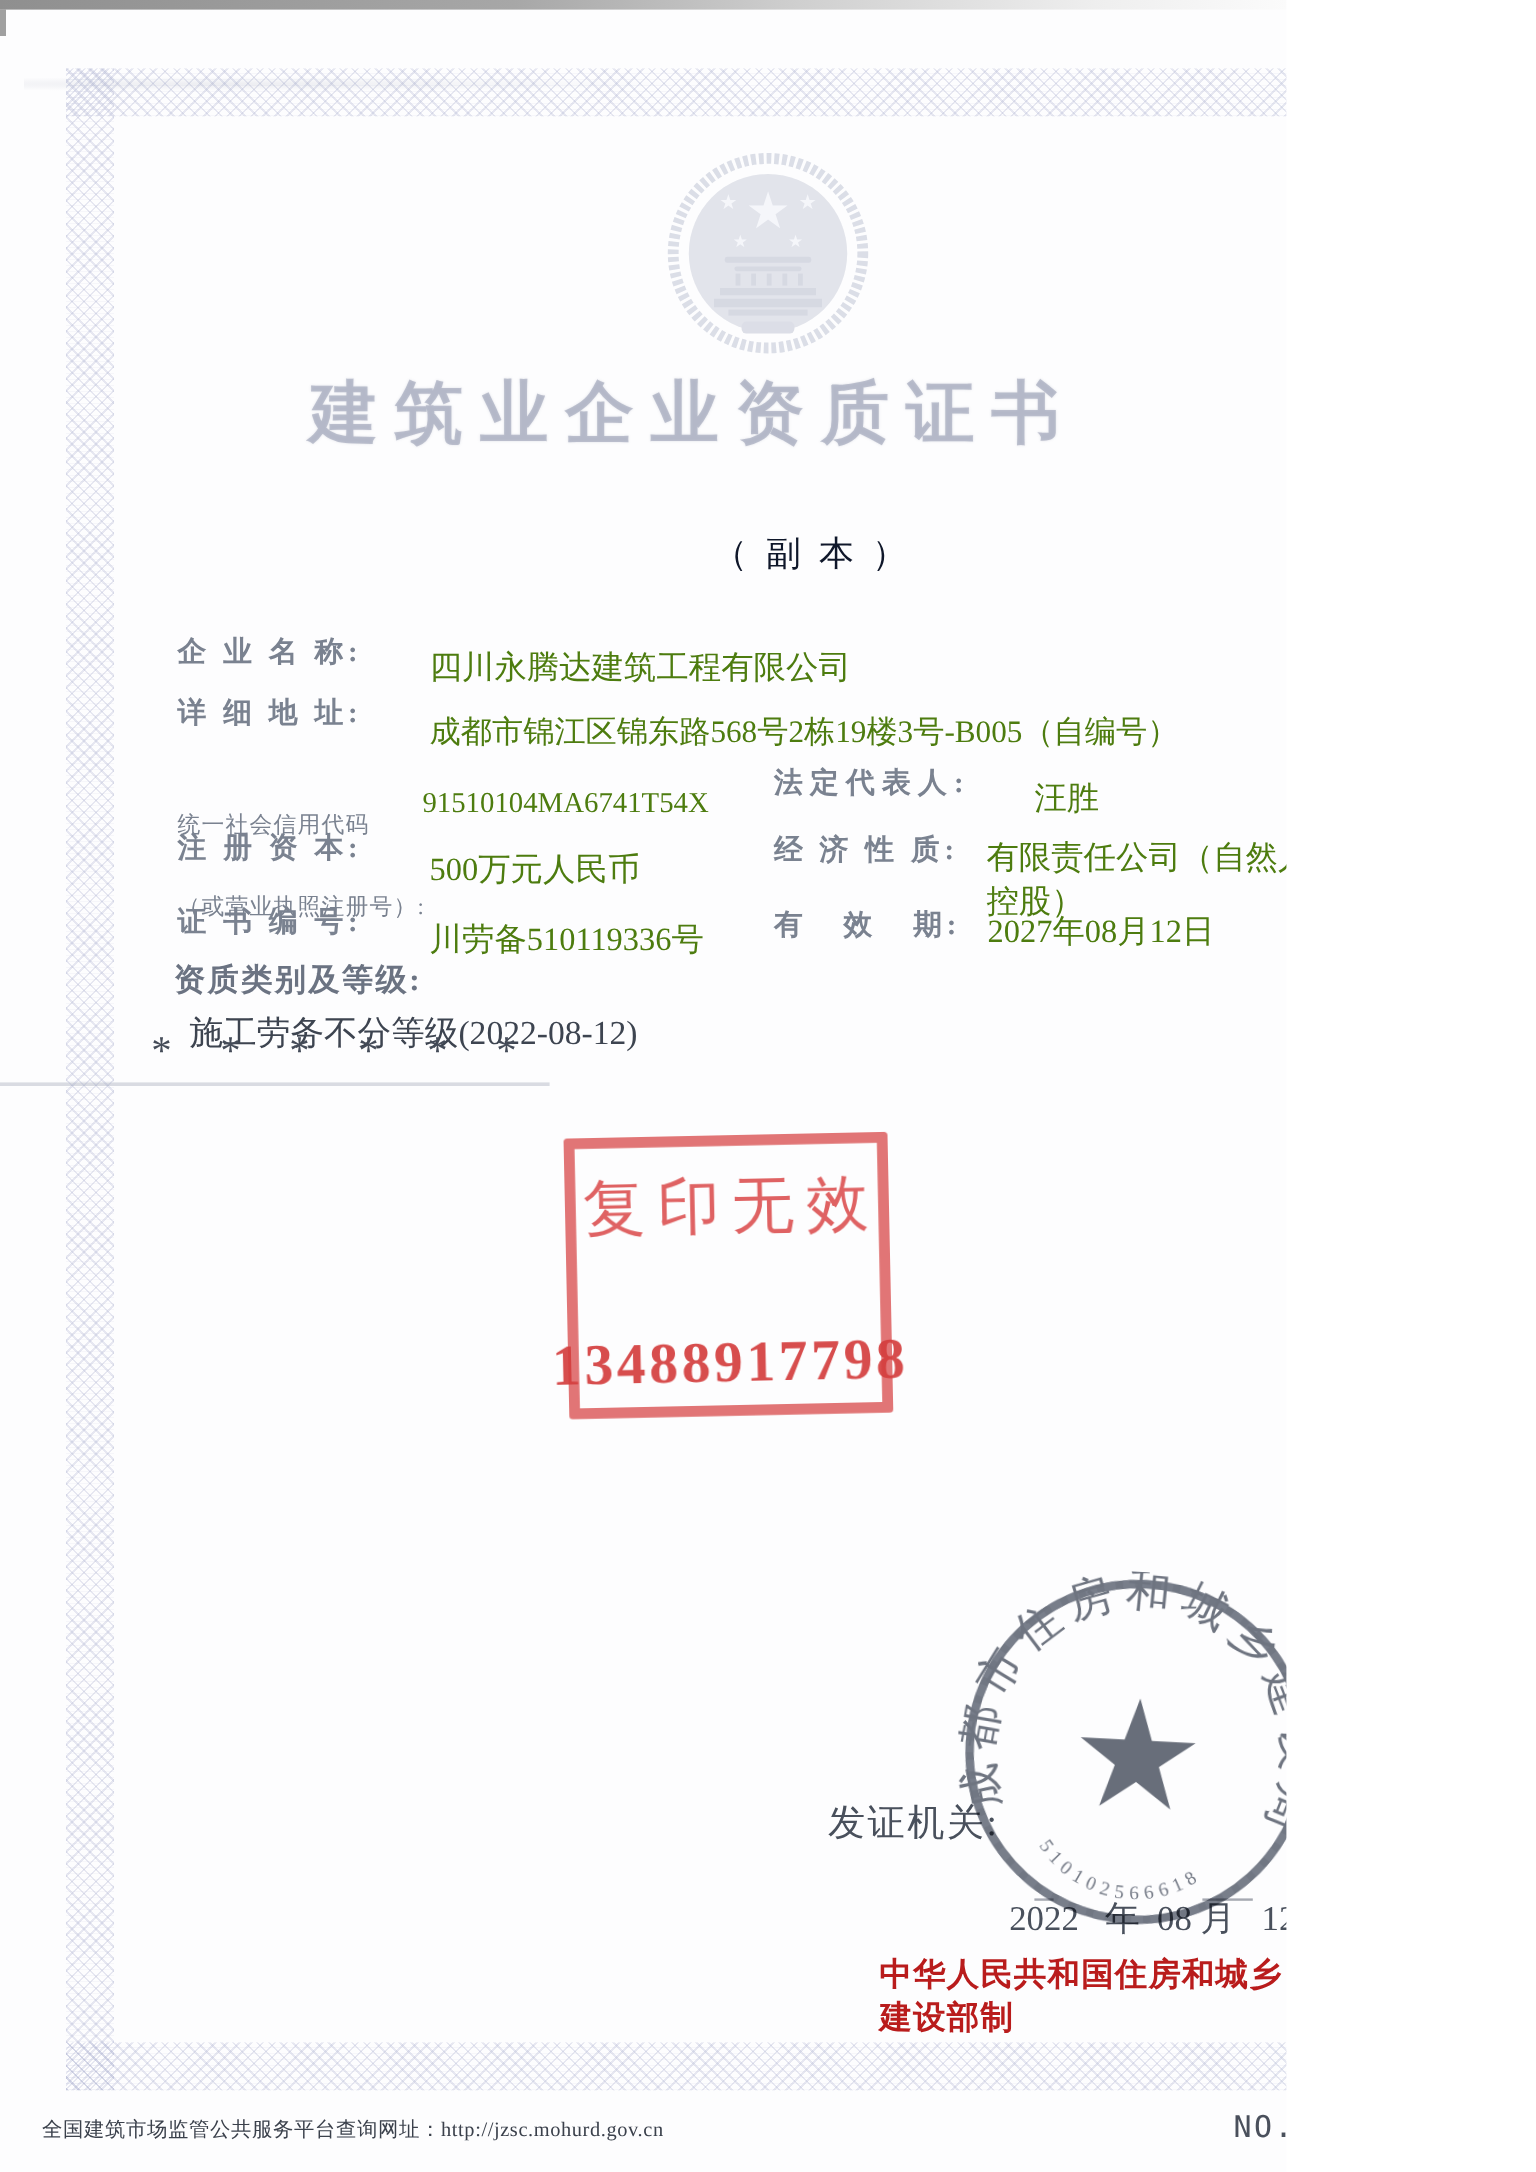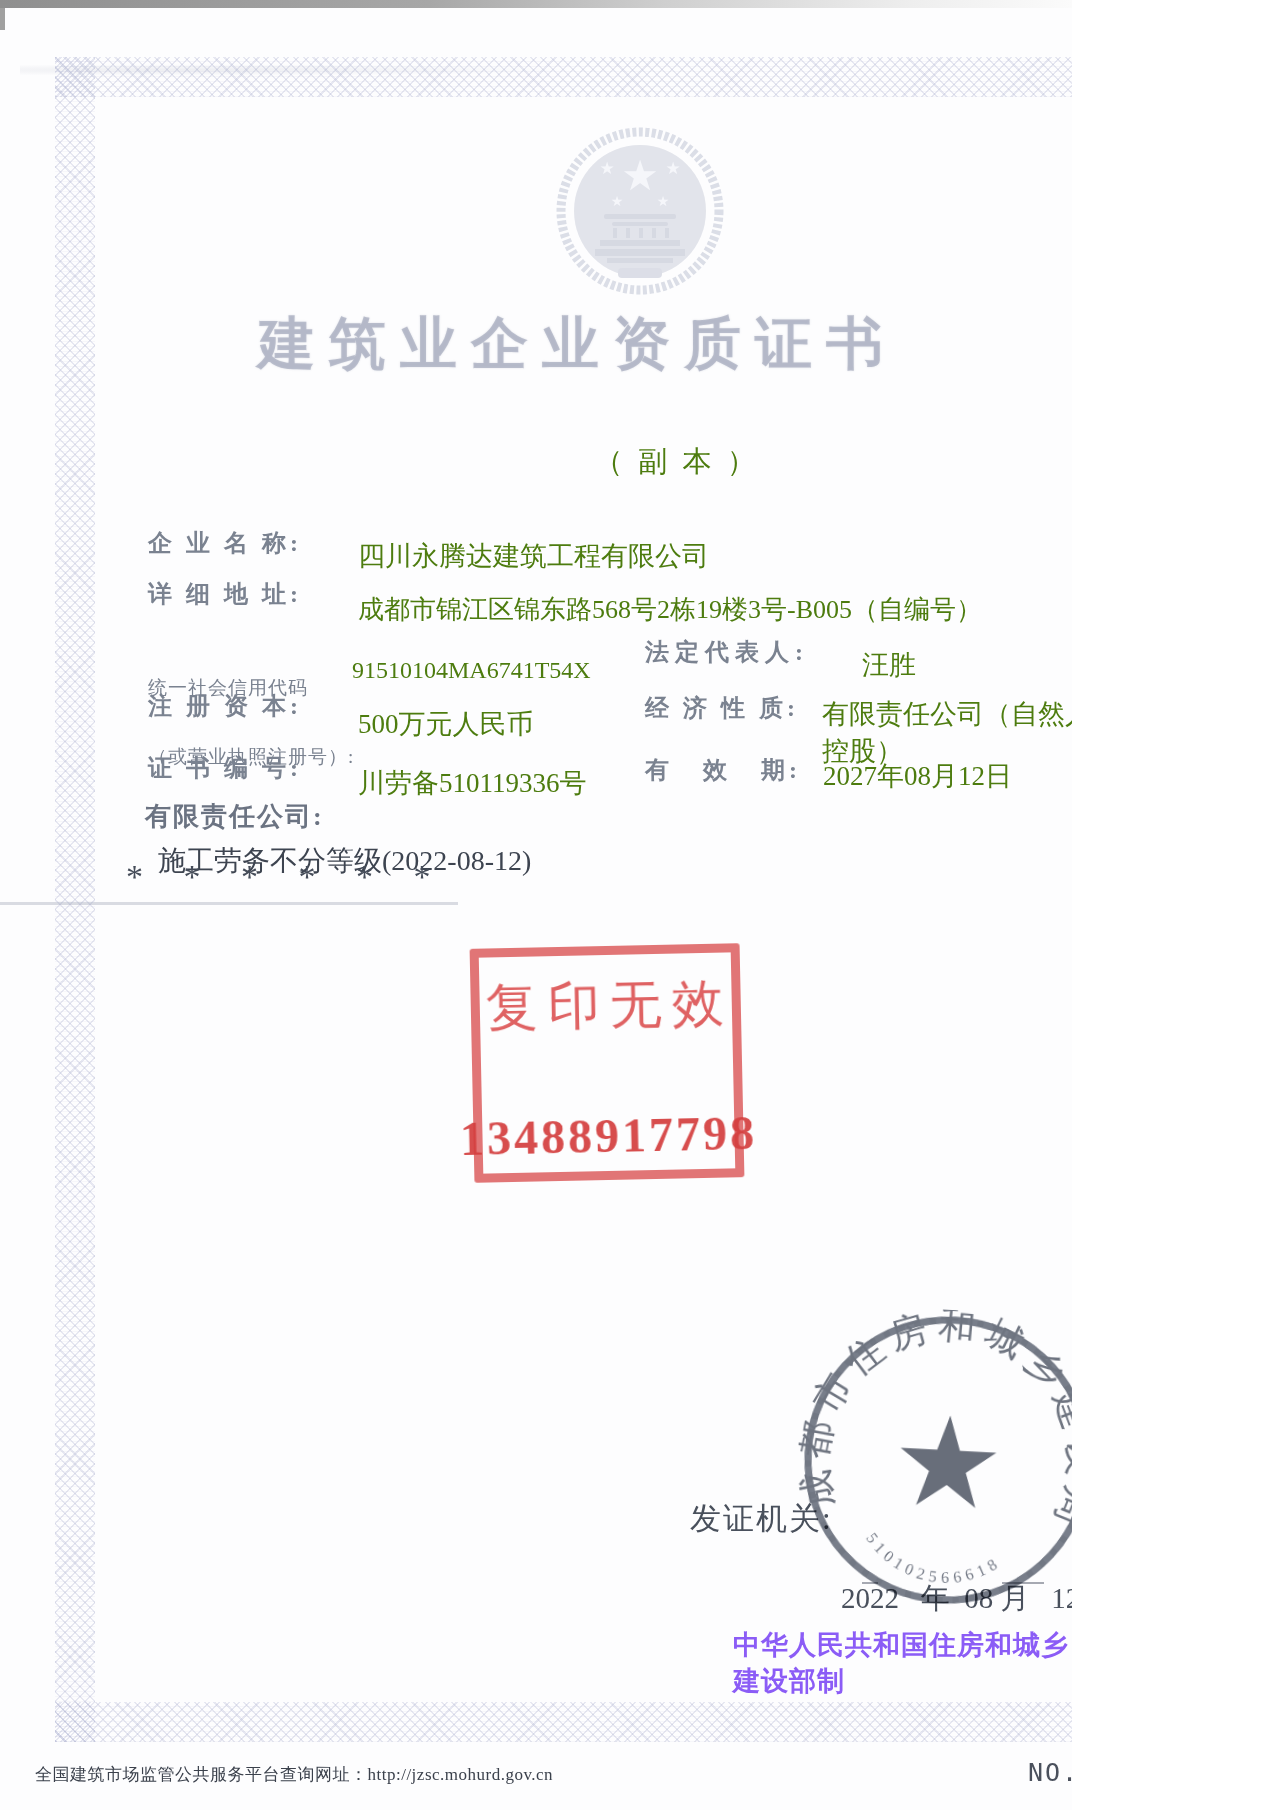--- a/index.html
+++ b/index.html
@@ -20,42 +20,42 @@
   .mark{position:absolute;background:#777;}
   .streak{position:absolute;left:0;top:902px;width:458px;height:3px;background:rgba(142,148,168,.32);}
   .smudge{position:absolute;left:20px;top:64px;width:560px;height:12px;
     background:radial-gradient(ellipse at 30% 50%, rgba(150,155,175,.16), transparent 70%);}
   
   .emblem{position:absolute;left:555px;top:116px;width:170px;height:190px;filter:blur(.5px);}
   
   .big-title{position:absolute;left:258px;top:306px;font-size:57px;font-weight:700;
     letter-spacing:14px;color:rgba(124,132,158,.42);filter:blur(.6px);white-space:pre;
     text-shadow:0 0 2px rgba(124,132,158,.25);}
-  .copy-type{position:absolute;left:594px;top:442px;font-size:29px;color:#4d7c0f;
+  .copy-type{position:absolute;left:594px;top:442px;font-size:29px;color:#0f172a;
     letter-spacing:4px;white-space:pre;}
   
   .lbl{position:absolute;font-size:24px;color:#7a8290;letter-spacing:4px;font-weight:600;white-space:pre;}
   .lbl-sm{position:absolute;font-size:19px;line-height:23px;color:#7a8290;letter-spacing:1px;white-space:pre;}
   .val{position:absolute;font-size:27px;color:#4d7c0f;white-space:pre;}
   .val-wrap{white-space:normal;width:356px;line-height:37px;}
   .qual-lbl{position:absolute;left:145px;top:799px;font-size:26px;font-weight:700;color:#6b7382;letter-spacing:2px;}
   .qual-val{position:absolute;left:158px;top:842px;font-size:28px;color:#3d4450;}
   .stars{position:absolute;left:126px;top:858px;font-size:34px;letter-spacing:16px;color:#454c59;white-space:pre;}
   
   .stamp{position:absolute;left:472px;top:946px;width:252px;height:192px;
     border:9px solid rgba(219,80,80,.78);border-radius:3px;transform:rotate(-1.2deg);
     display:flex;flex-direction:column;align-items:center;justify-content:space-between;
     padding:16px 0 8px;box-sizing:content-box;mix-blend-mode:multiply;filter:blur(.4px);}
   .stamp-line1{font-size:52px;color:rgba(222,86,86,.92);letter-spacing:10px;text-indent:8px;white-space:pre;}
   .stamp-line2{font-size:48px;font-weight:700;color:rgba(214,62,62,.92);letter-spacing:3px;white-space:pre;}
   
   .issuer-label{position:absolute;left:690px;top:1498px;font-size:31px;color:#49505c;letter-spacing:2px;}
   .issue-date{position:absolute;left:841px;top:1556px;font-size:29px;color:#49505c;white-space:pre;margin-top:23px;}
   .dash{position:absolute;height:2px;background:rgba(95,100,115,.55);}
-  .ministry{position:absolute;left:733px;top:1627px;font-size:27px;font-weight:600;color:#8b5cf6;letter-spacing:1px;}
+  .ministry{position:absolute;left:733px;top:1627px;font-size:27px;font-weight:600;color:#b91c1c;letter-spacing:1px;}
   .seal{position:absolute;left:798px;top:1310px;width:300px;height:300px;
     mix-blend-mode:multiply;opacity:.85;transform:rotate(3deg);filter:blur(.4px);}
   
   .footer-left{position:absolute;left:35px;top:1763px;font-size:17px;color:#3b414c;letter-spacing:.5px;white-space:pre;}
   .footer-right{position:absolute;left:1028px;top:1758px;font-size:25px;color:#4a505c;
     font-family:"DejaVu Sans Mono",monospace;letter-spacing:2px;white-space:pre;}
 </style>
 </head>
 <body>
 
@@ -121,21 +121,21 @@
 
   <div class="lbl" style="left:645px;top:692px">经 济 性 质:</div>
   <div class="val val-wrap" style="left:822px;top:696px">有限责任公司（自然人投资或控股）</div>
 
   <div class="lbl" style="left:148px;top:752px">证 书 编 号:</div>
   <div class="val" style="left:358px;top:765px">川劳备510119336号</div>
 
   <div class="lbl" style="left:645px;top:754px">有   效   期:</div>
   <div class="val" style="left:823px;top:758px">2027年08月12日</div>
 
-  <div class="qual-lbl">有限责任公司:</div>
+  <div class="qual-lbl">资质类别及等级:</div>
   <div class="qual-val">施工劳务不分等级(2022-08-12)</div>
   <div class="stars">* * * * * *</div>
 
   <div class="stamp">
     <div class="stamp-line1">复印无效</div>
     <div class="stamp-line2">13488917798</div>
   </div>
 
   <div class="issuer-label">发证机关:</div>
   <div class="issue-date">2022   年  08 月   12日</div>

